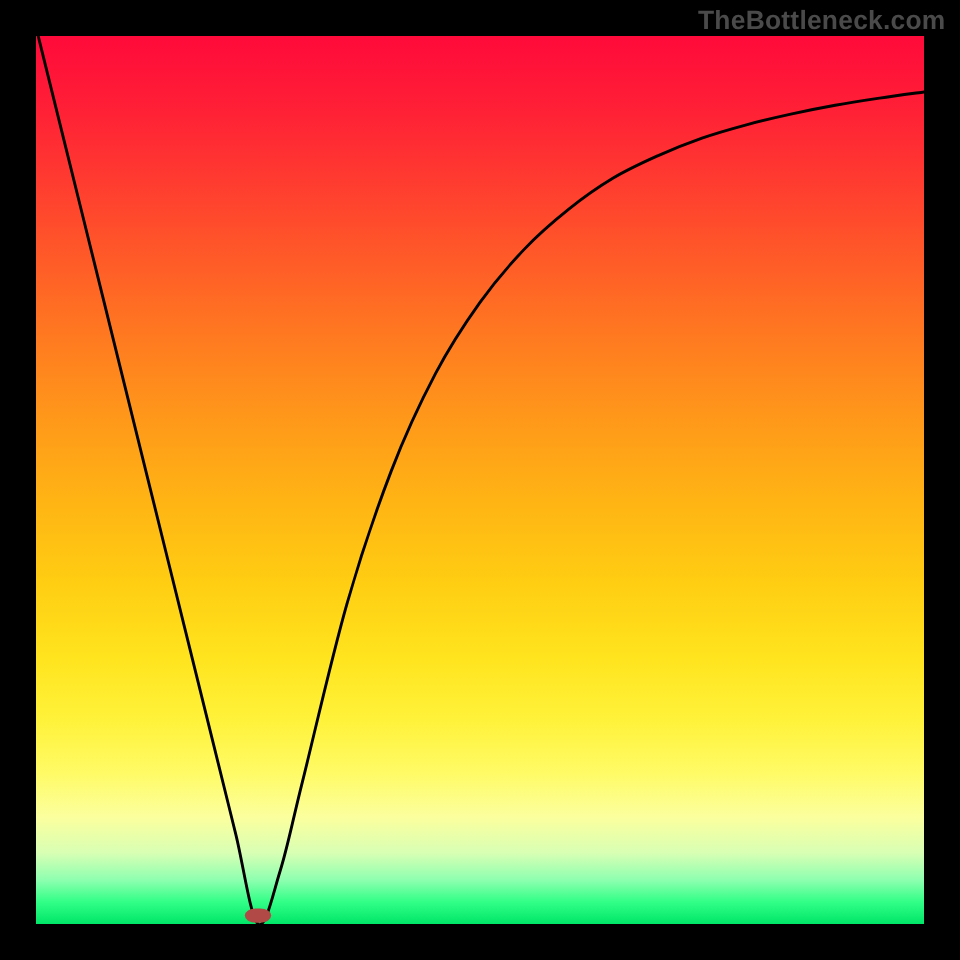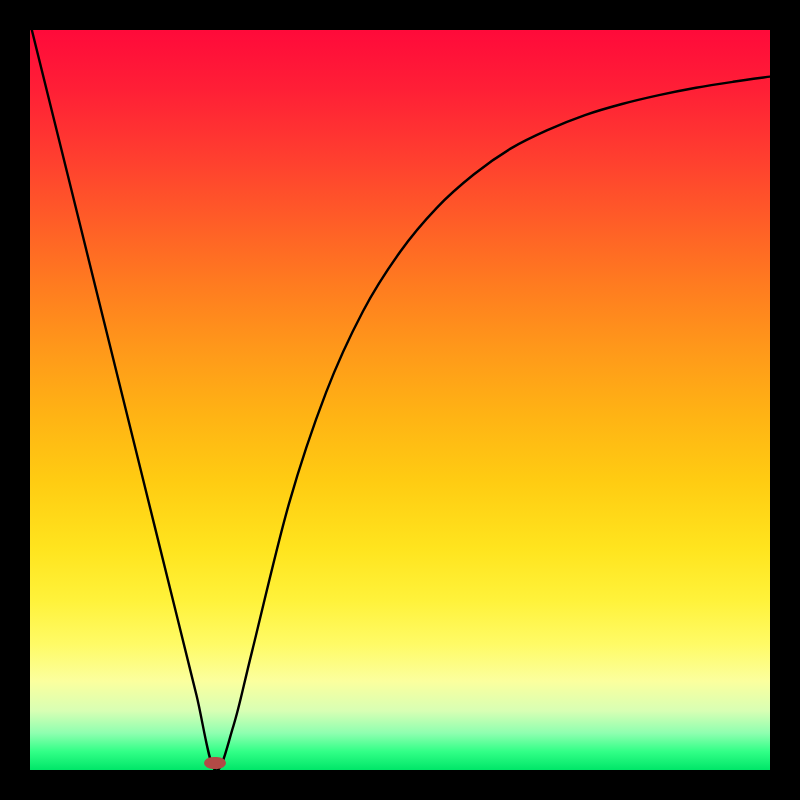--- a/index.html
+++ b/index.html
@@ -68,20 +68,21 @@
     border-radius: 50% / 60%;
     z-index: 8;
     transform: translate(-50%, -50%);
   }
 </style>
 </head>
 <body>
 
 <div class="stage">
 
+  <div class="watermark">TheBottleneck.com</div>
 
   <div class="plot">
 
     <svg class="curve-layer" viewBox="0 0 740 740" preserveAspectRatio="none">
       <path fill="none" stroke="#000" stroke-width="2.4" stroke-linecap="round" stroke-linejoin="round" d="M 0.00 -7.40 C 6.17 17.51, 24.67 92.25, 37.00 142.08 C 49.33 191.91, 61.67 241.73, 74.00 291.56 C 86.33 341.39, 98.67 391.21, 111.00 441.04 C 123.33 490.87, 138.75 553.15, 148.00 590.52 C 157.25 627.89, 160.33 640.35, 166.50 665.26 C 172.67 690.17, 178.83 734.94, 185.00 740.00 C 191.17 745.06, 197.33 715.33, 203.50 695.60 C 209.67 675.87, 212.75 658.60, 222.00 621.60 C 231.25 584.60, 246.67 516.77, 259.00 473.60 C 271.33 430.43, 283.67 394.67, 296.00 362.60 C 308.33 330.53, 320.67 304.63, 333.00 281.20 C 345.33 257.77, 357.67 239.27, 370.00 222.00 C 382.33 204.73, 394.67 190.55, 407.00 177.60 C 419.33 164.65, 431.67 154.17, 444.00 144.30 C 456.33 134.43, 468.67 125.80, 481.00 118.40 C 493.33 111.00, 505.67 105.45, 518.00 99.90 C 530.33 94.35, 542.67 89.42, 555.00 85.10 C 567.33 80.78, 579.67 77.33, 592.00 74.00 C 604.33 70.67, 616.67 67.83, 629.00 65.12 C 641.33 62.41, 653.67 59.94, 666.00 57.72 C 678.33 55.50, 690.67 53.65, 703.00 51.80 C 715.33 49.95, 733.83 47.48, 740.00 46.62"></path>
     </svg>
 
     <div class="knot" style="left: 185px; top: 732.6px; width: 22px; height: 12px;"></div>
 
   </div>

